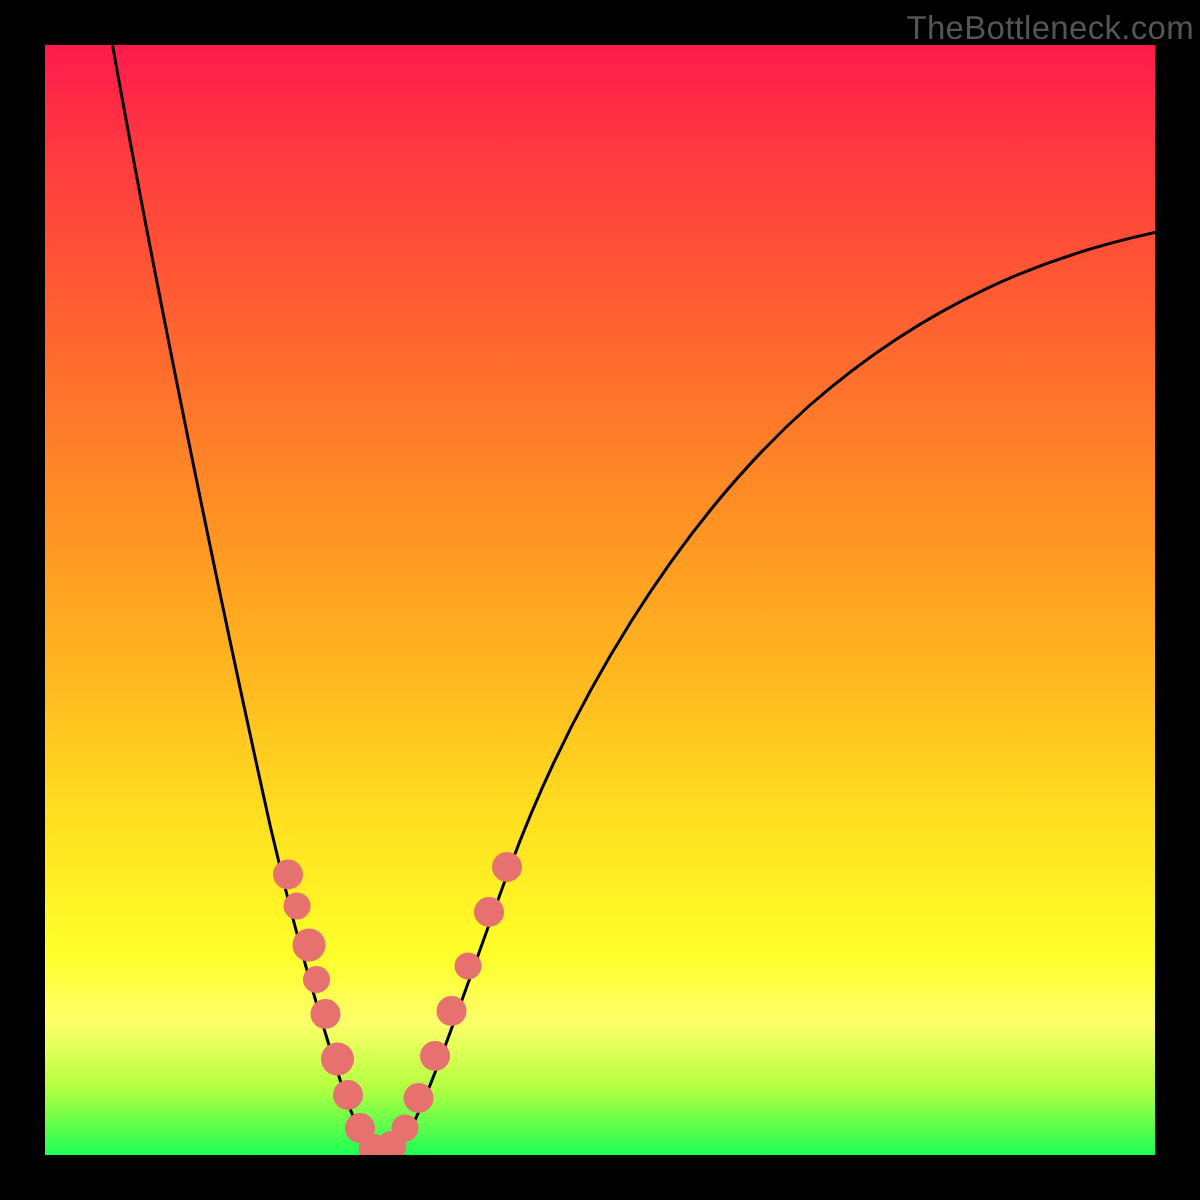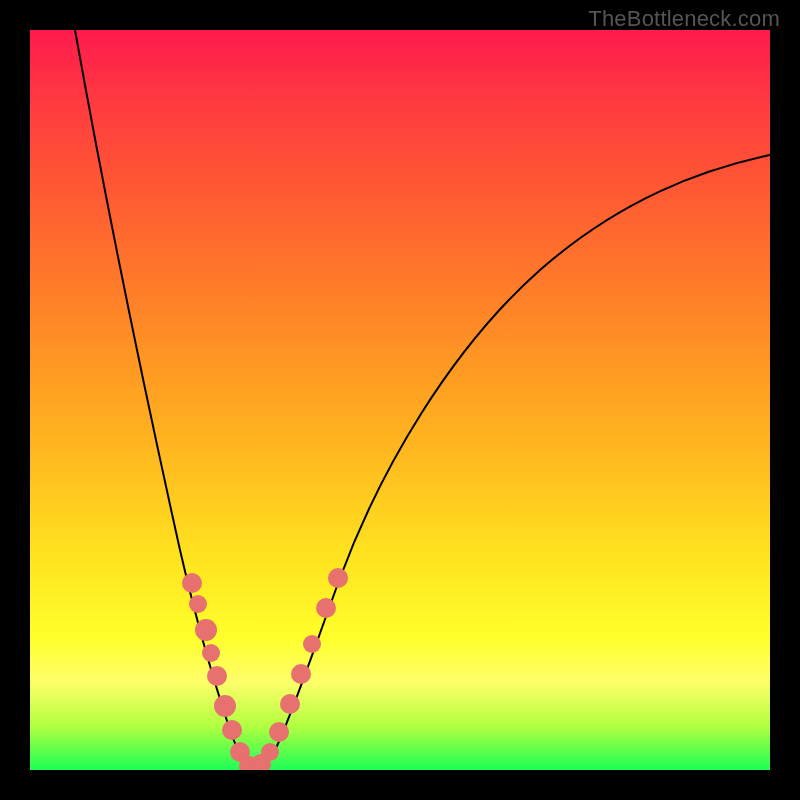--- a/index.html
+++ b/index.html
@@ -32,21 +32,21 @@
       #ffe01f 70%,
       #ffff2a 82%,
       #ffff6a 88%,
       #b3ff40 94%,
       #1dff55 100%
     );
   }
   .watermark {
     position: absolute;
     top: 6px;
-    right: 20px;
+    right: 4px;
     color: #555;
     font-size: 22px;
     font-weight: 500;
     letter-spacing: 0.2px;
     user-select: none;
   }
   svg {
     position: absolute;
     left: 0;
     top: 0;

